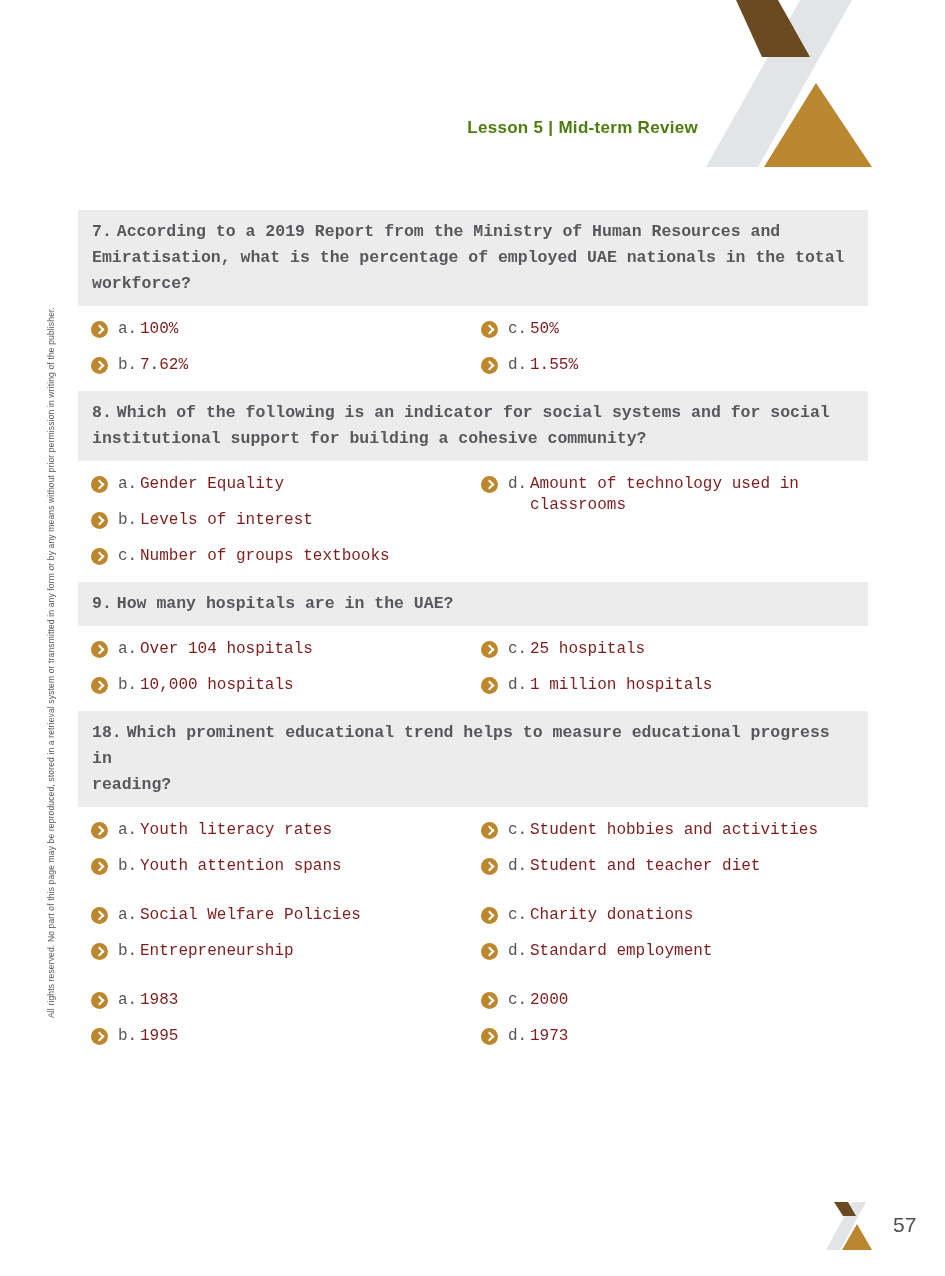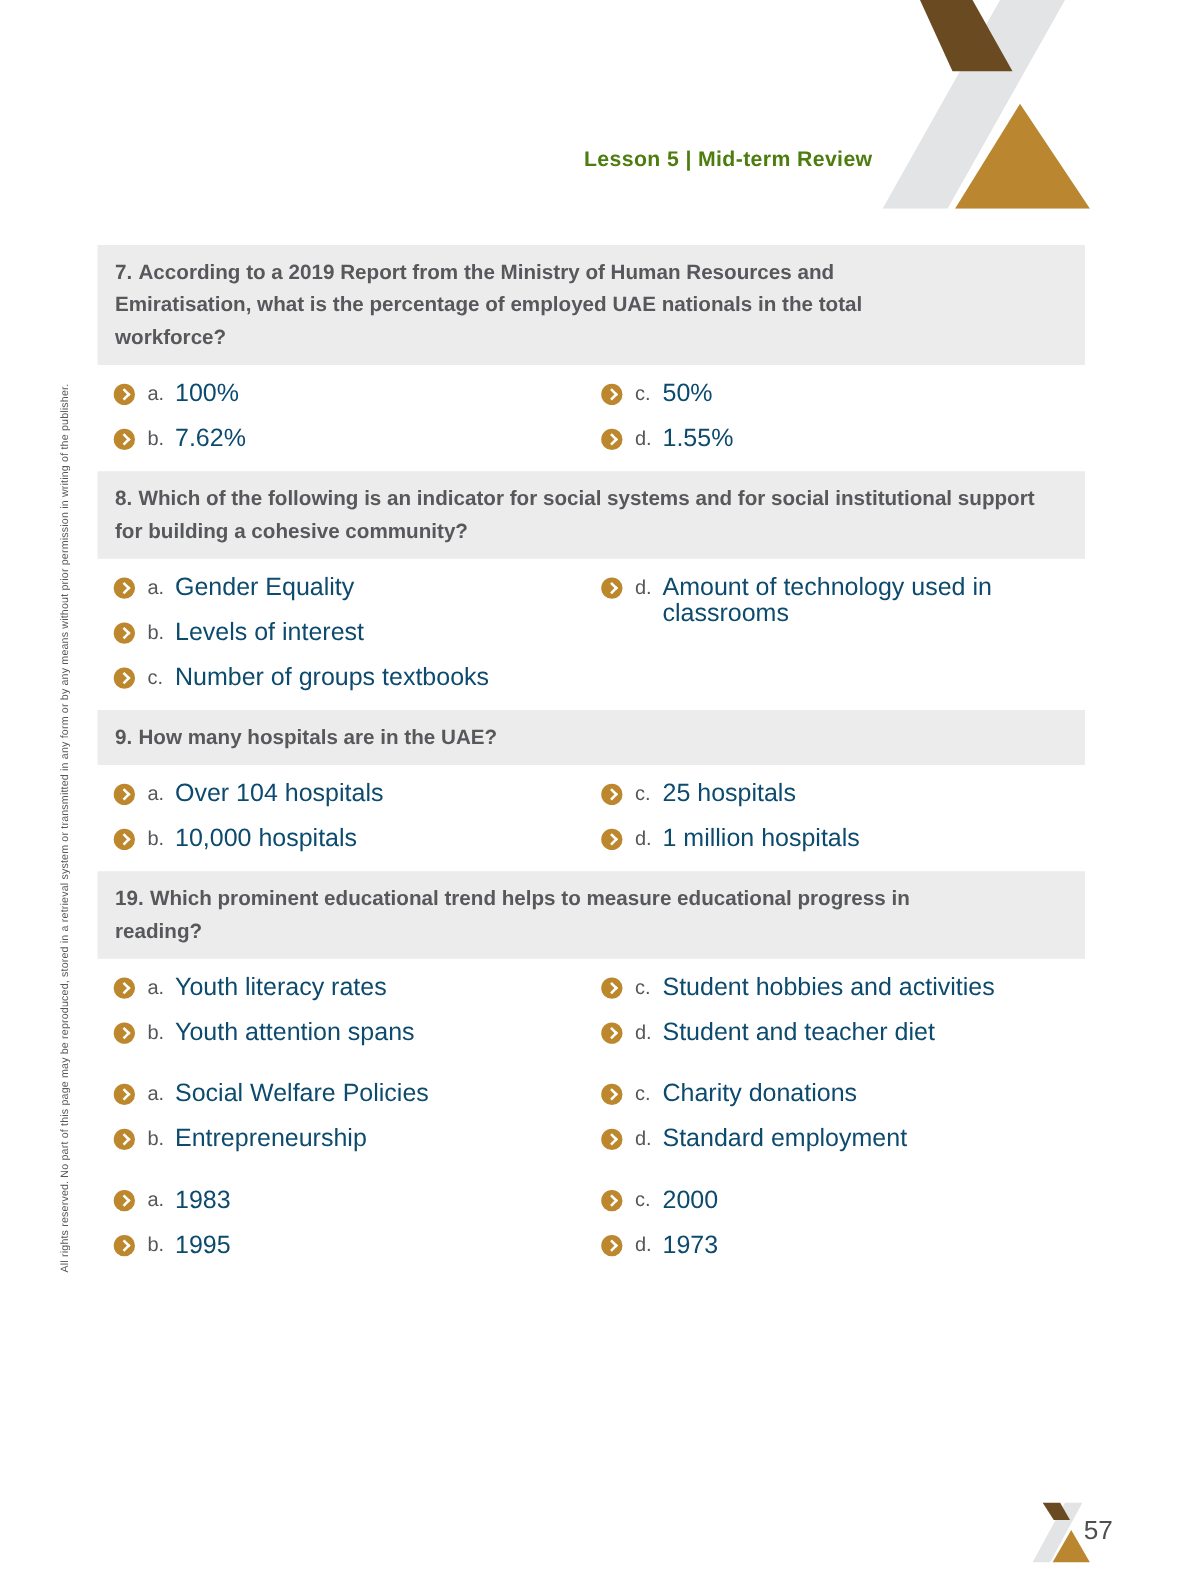--- a/index.html
+++ b/index.html
@@ -15,34 +15,34 @@
   
   .header-title {
     position:absolute; top:118px; right:247px;
     font-size:17px; font-weight:700; letter-spacing:.3px;
     color:#4d7c0f;
   }
 
   .logo-top { position:absolute; top:0; right:73px; width:172px; height:167px; }
   .logo-bottom { position:absolute; left:826px; top:1202px; width:46px; height:48px; }
   .page-number {
-    position:absolute; left:867px; top:1213px;
+    position:absolute; left:893px; top:1213px;
     font-size:21px; color:#4f4f52;
   }
 
   
   .copyright {
     position:absolute; left:46px; top:266px; height:752px;
     writing-mode:vertical-rl; transform:rotate(180deg);
     font-size:8.5px; letter-spacing:.15px; color:#55565a;
     white-space:nowrap;
   }
 
   
-  .questions { position:absolute; left:78px; top:196px; width:790px; }
+  .questions { position:absolute; left:78px; top:210px; width:790px;font-family:Liberation Mono, monospace; }
 
   .q-band {
     background:#ececec;
     padding:9px 16px 9px 14px;
     font-size:16.5px; font-weight:700; line-height:26px;
     color:#57585b;
   }
   .q-number { margin-right:5px; }
   .q-text { white-space:pre-line; }
 
@@ -55,21 +55,21 @@
     flex:0 0 17px; width:17px; height:17px; margin-top:2px;
     border-radius:50%; background:#bd872e; position:relative;
   }
   .opt-icon::after {
     content:""; position:absolute; left:5px; top:5px;
     width:5px; height:5px;
     border-top:2px solid #fff; border-right:2px solid #fff;
     transform:rotate(45deg);
   }
   .opt-letter { margin-left:10px; min-width:22px; font-size:16px; line-height:21px; color:#55565a; }
-  .opt-text { font-size:20px; line-height:21px; color:#0c4a6e; white-space:pre-line; }
+  .opt-text { font-size:16px; line-height:21px; color:#7f1d1d; white-space:pre-line; }
 </style>
 </head>
 <body>
 
 <svg class="logo-top" viewBox="0 0 172 167" aria-hidden="true">
   <polygon points="100,0 152,0 58,167 6,167" fill="#e3e4e6"></polygon>
   <polygon points="36,0 78,0 110,57 62,57" fill="#6a4a21"></polygon>
   <polygon points="64,167 172,167 116,83" fill="#ba862f"></polygon>
 </svg>
 
@@ -172,21 +172,21 @@
             <span class="opt-icon"></span>
             <span class="opt-letter">d.</span>
             <span class="opt-text">1 million hospitals</span>
           </div>
         </div>
     </div>
   </section>
 
   <section class="question">
     <div class="q-band">
-      <span class="q-number">19.</span><span class="q-text">Which prominent educational trend helps to measure educational progress in
+      <span class="q-number">18.</span><span class="q-text">Which prominent educational trend helps to measure educational progress in
 reading?</span>
     </div>
     <div class="q-options">
       <div class="q-col">
           <div class="option">
             <span class="opt-icon"></span>
             <span class="opt-letter">a.</span>
             <span class="opt-text">Youth literacy rates</span>
           </div>
           <div class="option">

